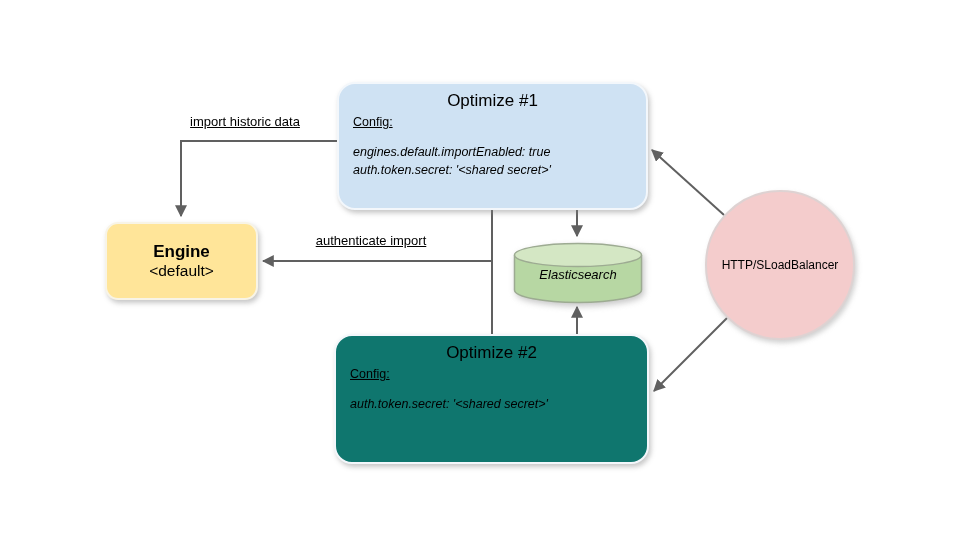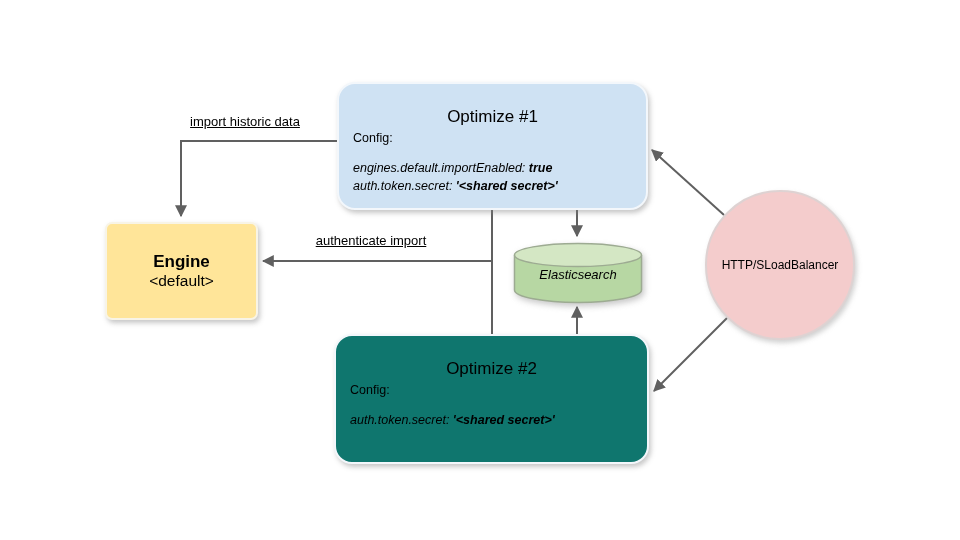--- a/index.html
+++ b/index.html
@@ -7,27 +7,27 @@
     position:relative;width:960px;height:540px;background:#ffffff;
     font-family:"Liberation Sans",sans-serif;color:#000;overflow:hidden;
   }
   .node{position:absolute;box-sizing:border-box;}
   .opt-box{
     background:#cfe2f3;border:2px solid #f3f7fb;border-radius:18px;
     box-shadow:2px 3px 5px rgba(130,130,130,.45);
   }
   #optimize1{left:337px;top:82px;width:311px;height:128px;}
   #optimize2{left:334px;top:334px;width:315px;height:130px;}
-  .opt-title{text-align:center;font-size:17px;padding-top:23px;}
-  .config-label{font-size:12.5px;margin:4px 0 0 14px;}
+  .opt-title{text-align:center;font-size:17px;padding-top:7px;}
+  .config-label{font-size:12.5px;margin:4px 0 0 14px;text-decoration:underline;}
   .cfg-lines{margin:14px 0 0 14px;font-size:12.5px;font-style:italic;line-height:1.45;}
-  .cfg-lines b{font-weight:bold;}
+  .cfg-lines b{font-weight:normal;}
   #engine{
-    left:105px;top:222px;width:153px;height:98px;
-    background:#ffe599;border:2px solid #f8f4e6;border-radius:7px;
+    left:105px;top:222px;width:153px;height:78px;
+    background:#ffe599;border:2px solid #f8f4e6;border-radius:13px;
     box-shadow:2px 3px 5px rgba(130,130,130,.45);
     display:flex;flex-direction:column;align-items:center;justify-content:center;
   }
   .engine-title{font-weight:bold;font-size:17px;}
   .engine-sub{font-size:15.5px;}
   #loadbalancer{
     left:705px;top:190px;width:150px;height:150px;border-radius:50%;
     background:#f4cccc;border:2px solid #ded2d2;
     box-shadow:2px 3px 5px rgba(140,140,140,.4);
     display:flex;flex-direction:row;align-items:center;justify-content:center;

